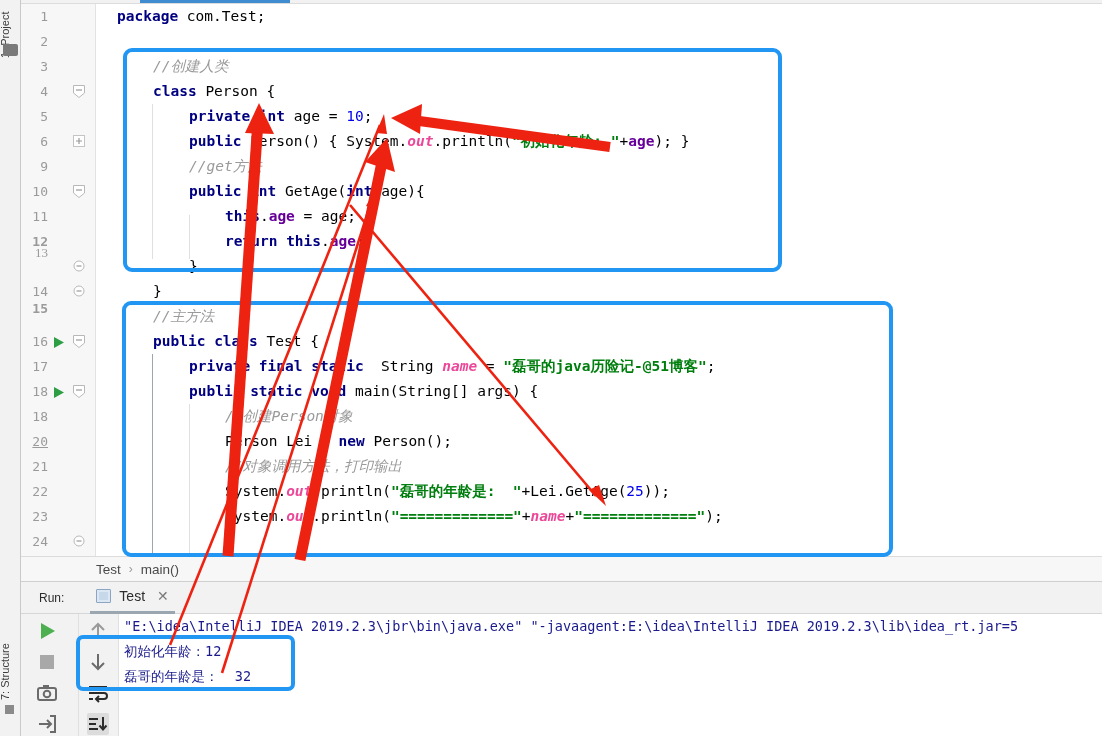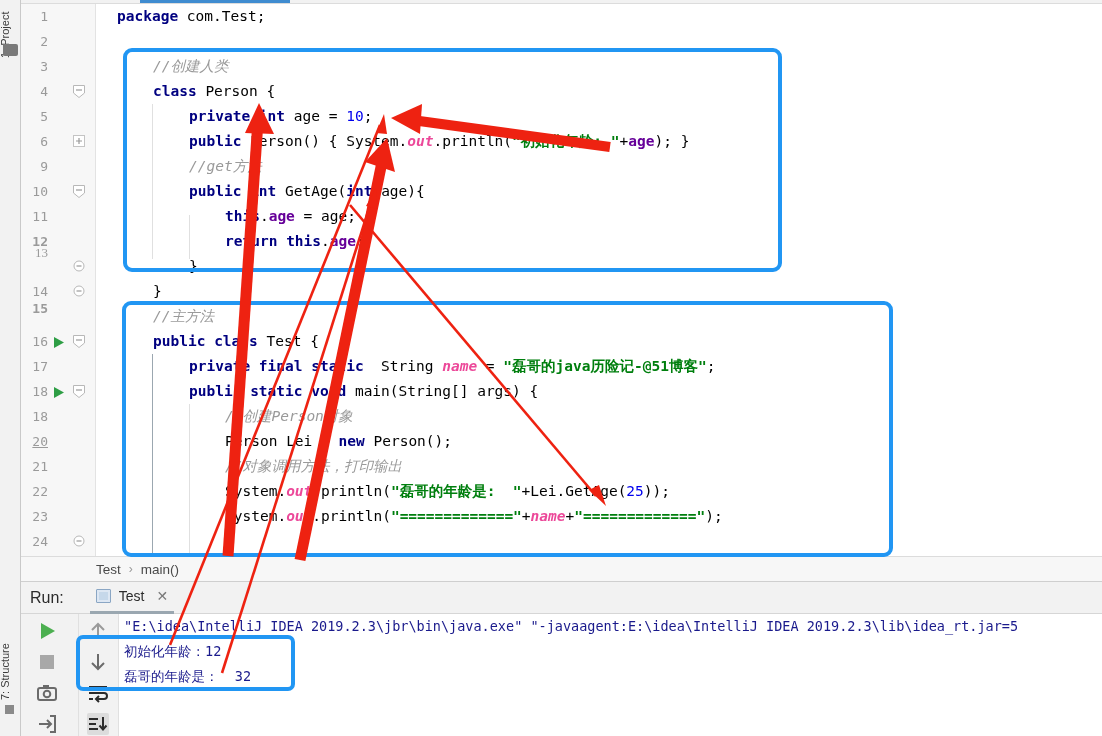--- a/index.html
+++ b/index.html
@@ -108,21 +108,21 @@
   
   #run-panel {
     position:absolute; left:21px; top:582px; width:1081px; height:154px;
     background:#ffffff;
   }
   #run-header {
     position:absolute; left:0; top:0; width:1081px; height:32px;
     background:#f2f2f2; border-bottom:1px solid #d6d6d6;
     display:flex; align-items:center;
   }
-  #run-label { margin-left:9px; font-size:16px; color:#2b2b2b; }
+  #run-label { margin-left:18px; font-size:12px; color:#2b2b2b; }
   #run-tab {
     margin-left:26px; display:flex; align-items:center; height:32px;
     border-bottom:3px solid #9aa7b0; padding:0 6px;
   }
   #run-tab-icon {
     width:15px; height:14px; background:#dde7f3; border:1.5px solid #8aa6c4;
     border-radius:1px; margin-right:8px; position:relative;
   }
   #run-tab-icon:after{ content:""; position:absolute; left:2px; top:2px; right:2px; bottom:2px; background:#c6d8ea;}
   #run-tab-name { font-size:14px; color:#2b2b2b; }

